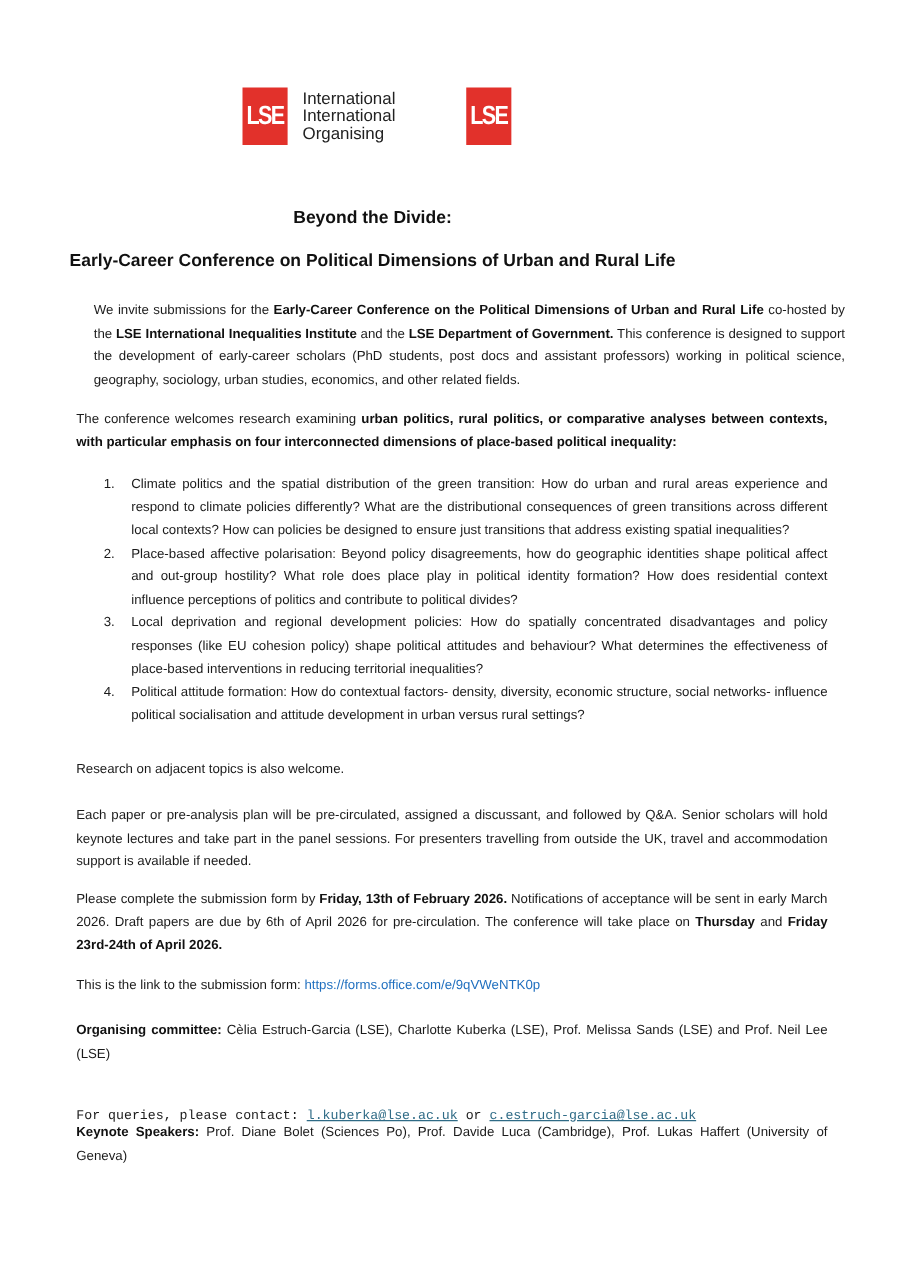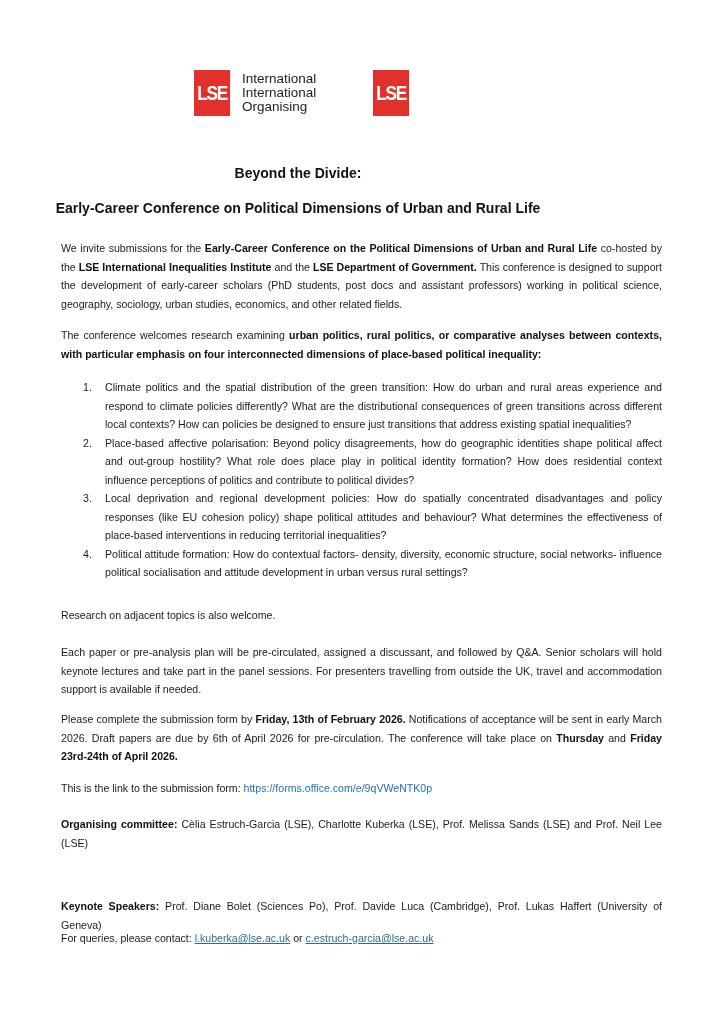--- a/index.html
+++ b/index.html
@@ -19,32 +19,32 @@
   }
   .logo-text { margin-left: 4px; font-size: 13.5px; line-height: 14px; color: #222; }
   .logo.gov .logo-text { font-size: 15px; line-height: 16.5px; margin-left: 6px; }
 
   .title { position: absolute; left: 0; width: 596px; text-align: center; font-weight: bold; font-size: 14px; color: #111; }
   .title.t1 { top: 165px; }
   .title.t2 { top: 200px; }
 
   .para { position: absolute; left: 61px; width: 601px; font-size: 10.6px; line-height: 18.5px; text-align: justify; color: #1a1a1a; }
   .para b { font-weight: bold; color: #111; }
-  .p1 { top: 239px; }
+  .p1 { top: 239px; margin-left: 14px; }
   .p2 { top: 326px; }
   .list { position: absolute; left: 61px; width: 601px; top: 378px; margin: 0; padding: 0; list-style: none; font-size: 10.6px; line-height: 18.5px; }
   .list li { position: relative; padding-left: 44px; text-align: justify; }
   .list li .num { position: absolute; left: 22px; top: 0; }
   .p3 { top: 606px; }
   .p4 { top: 643px; }
   .p5 { top: 710px; }
   .p6 { top: 779px; }
   .p7 { top: 815px; }
   .p8 { top: 897px; }
-  .p9 { top: 929px; }
+  .p9 { top: 884px; font-family: Liberation Mono, monospace; }
   a.link-blue { color: #1f6fbf; text-decoration: none; }
   a.link-mail { color: #2f6b86; text-decoration: underline; }
 </style>
 </head>
 <body>
 
 <div class="logos">
   <div class="logo iii">
     <div class="lse-box">LSE</div>
     <div class="logo-text">

